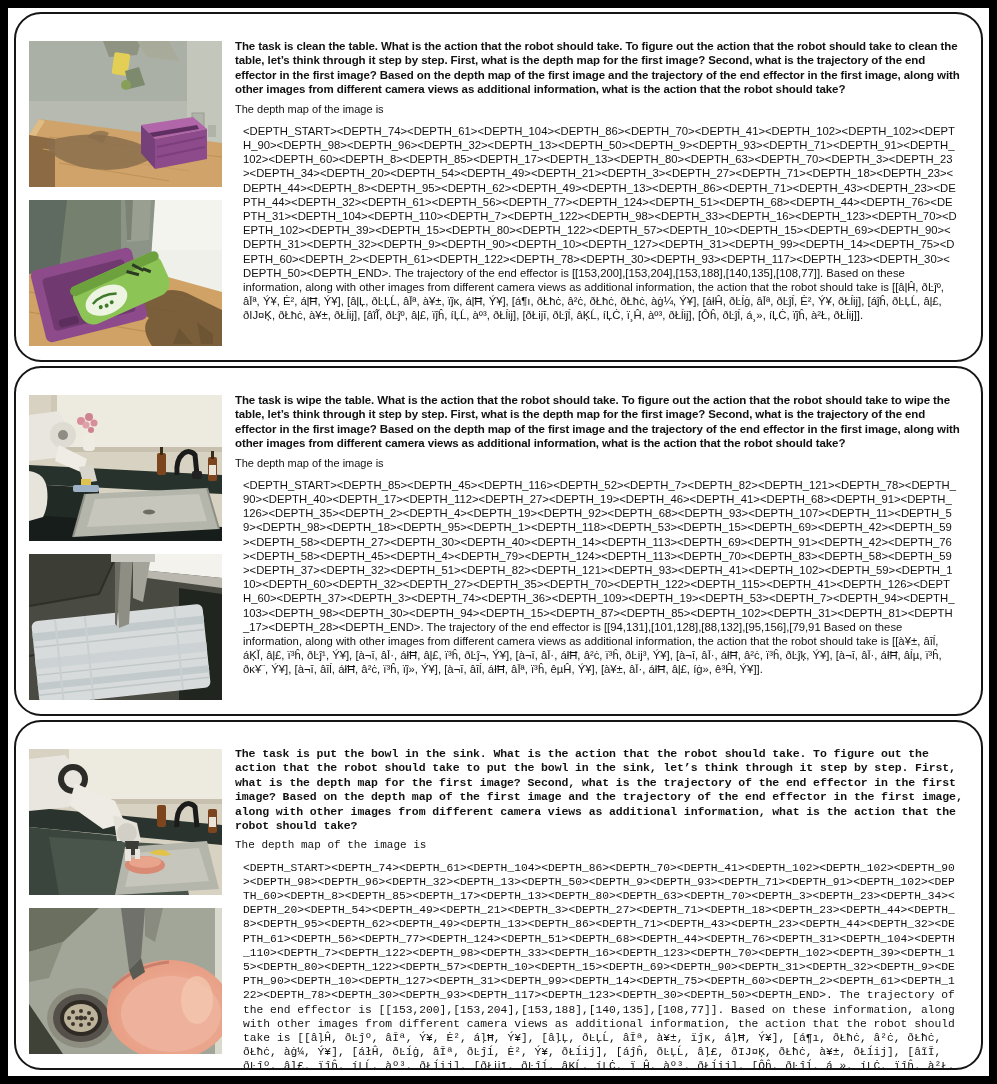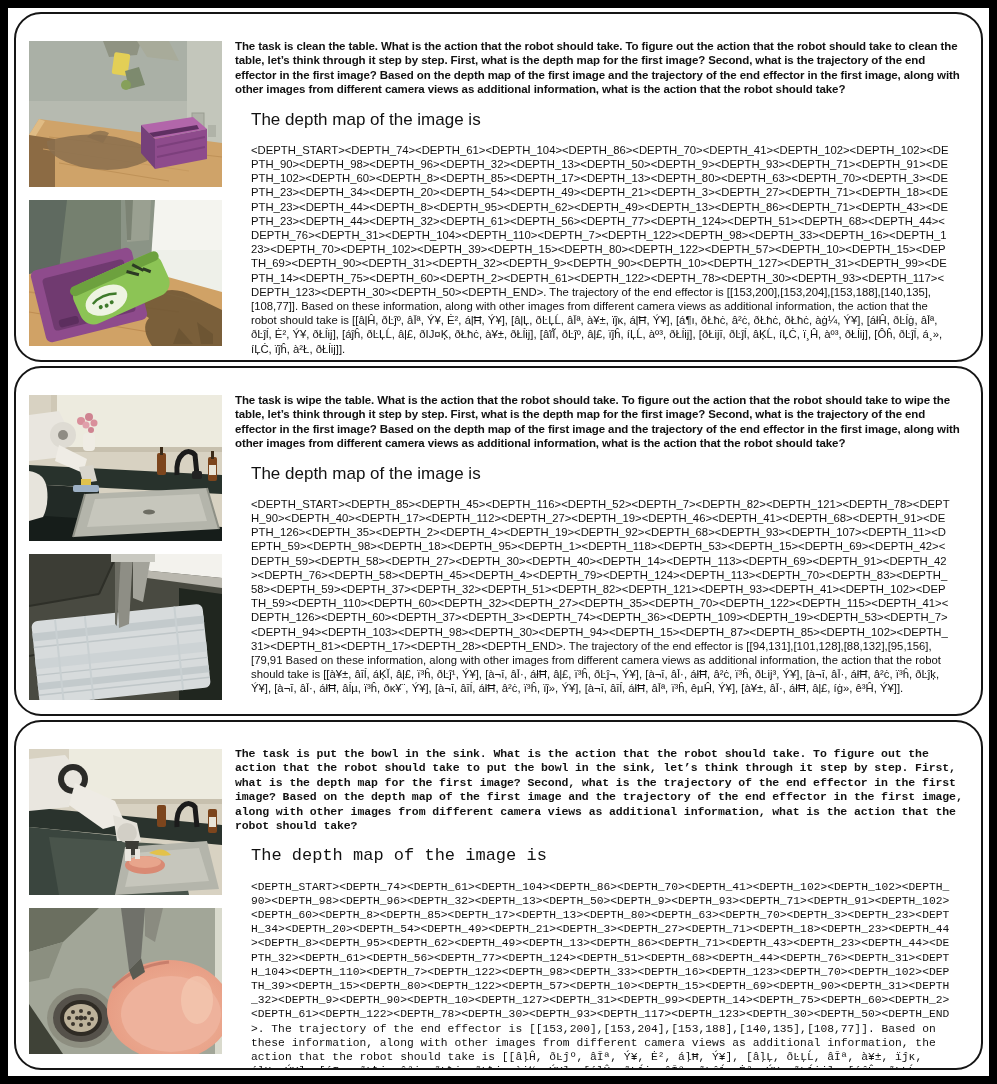--- a/index.html
+++ b/index.html
@@ -16,22 +16,22 @@
     border:2px solid #151515;border-radius:27px;
     display:flex;gap:13px;padding:25px 15px 10px 13px;
     margin-bottom:4px;overflow:hidden;
   }
   .panel:last-child{margin-bottom:0;font-family:Liberation Mono, monospace;}
   .img-col{flex:0 0 193px;width:193px;display:flex;flex-direction:column;gap:13px;margin-top:2px;}
   .shot{margin:0;width:193px;height:146px;overflow:hidden;background:#d8d8d2;}
   .shot svg{display:block;width:100%;height:100%;}
   .text-col{flex:1;min-width:0;}
   .task{margin:0 0 5px;font-size:11.5px;line-height:14.4px;font-weight:700;letter-spacing:-0.1px;}
-  .depth-label{margin:16px;font-size:17px;line-height:14.2px;}
-  .body{margin:16px;font-size:11.3px;line-height:14.2px;}
+  .depth-label{margin:0;font-size:11px;line-height:14.2px;}
+  .body{margin:8px;font-size:11.3px;line-height:14.2px;}
   .tokens{word-break:break-all;}
 </style>
 </head>
 <body>
 
 <div class="frame">
 
   <section class="panel">
     <div class="img-col">
       <figure class="shot">

